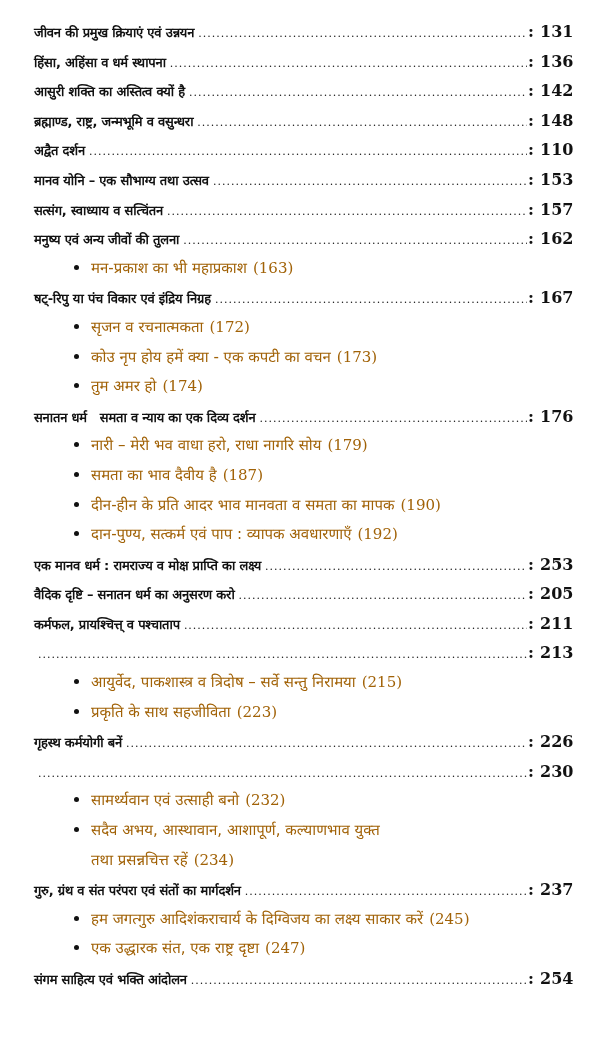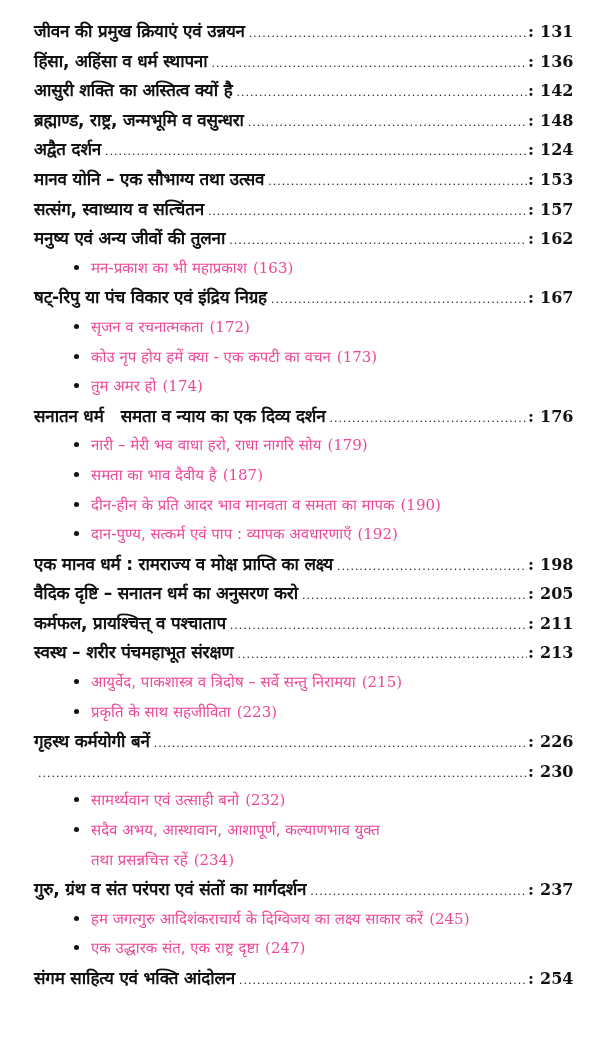--- a/index.html
+++ b/index.html
@@ -23,21 +23,21 @@
     }
     .row {
       display: flex;
       align-items: baseline;
       height: 29.6px;
       line-height: 29.6px;
       white-space: nowrap;
     }
     .heading .title {
       font-weight: bold;
-      font-size: 17px;
+      font-size: 13px;
       letter-spacing: -0.2px;
       flex: 0 0 auto;
     }
     .heading .leader {
       flex: 1 1 auto;
       overflow: hidden;
       margin: 0 1px 0 4px;
       font-family: "DejaVu Serif", serif;
       font-size: 11px;
       letter-spacing: 1px;
@@ -56,21 +56,21 @@
       font-family: "DejaVu Serif", serif;
       font-weight: bold;
       font-size: 16px;
       width: 30px;
       text-align: right;
     }
     .sub {
       padding-left: 40px;
       font-size: 15px;
       font-weight: normal;
-      color: #ec4899;
+      color: #a16207;
     }
     .sub .bullet {
       display: inline-block;
       width: 5px;
       height: 5px;
       border-radius: 50%;
       background: #111;
       margin-right: 12px;
       position: relative;
       top: -3px;
@@ -114,21 +114,21 @@
     <span class="title">ब्रह्माण्ड, राष्ट्र, जन्मभूमि व वसुन्धरा</span>
     <span class="leader"></span>
     <span class="colon">:</span>
     <span class="page">148</span>
   </div>
 
   <div class="row heading">
     <span class="title">अद्वैत दर्शन</span>
     <span class="leader"></span>
     <span class="colon">:</span>
-    <span class="page">124</span>
+    <span class="page">110</span>
   </div>
 
   <div class="row heading">
     <span class="title">मानव योनि – एक सौभाग्य तथा उत्सव</span>
     <span class="leader"></span>
     <span class="colon">:</span>
     <span class="page">153</span>
   </div>
 
   <div class="row heading">
@@ -205,39 +205,38 @@
   <div class="row sub">
     <span class="bullet"></span>
     <span>दान-पुण्य, सत्कर्म एवं पाप : व्यापक अवधारणाएँ</span>
     <span class="pg" style="">(192)</span>
   </div>
 
   <div class="row heading">
     <span class="title">एक मानव धर्म : रामराज्य व मोक्ष प्राप्ति का लक्ष्य</span>
     <span class="leader"></span>
     <span class="colon">:</span>
-    <span class="page">198</span>
+    <span class="page">253</span>
   </div>
 
   <div class="row heading">
     <span class="title">वैदिक दृष्टि – सनातन धर्म का अनुसरण करो</span>
     <span class="leader"></span>
     <span class="colon">:</span>
     <span class="page">205</span>
   </div>
 
   <div class="row heading">
     <span class="title">कर्मफल, प्रायश्चित्त् व पश्चाताप</span>
     <span class="leader"></span>
     <span class="colon">:</span>
     <span class="page">211</span>
   </div>
 
   <div class="row heading">
-    <span class="title">स्वस्थ – शरीर पंचमहाभूत संरक्षण</span>
     <span class="leader"></span>
     <span class="colon">:</span>
     <span class="page">213</span>
   </div>
 
   <div class="row sub">
     <span class="bullet"></span>
     <span>आयुर्वेद, पाकशास्त्र व त्रिदोष – सर्वे सन्तु निरामया</span>
     <span class="pg">(215)</span>
   </div>

